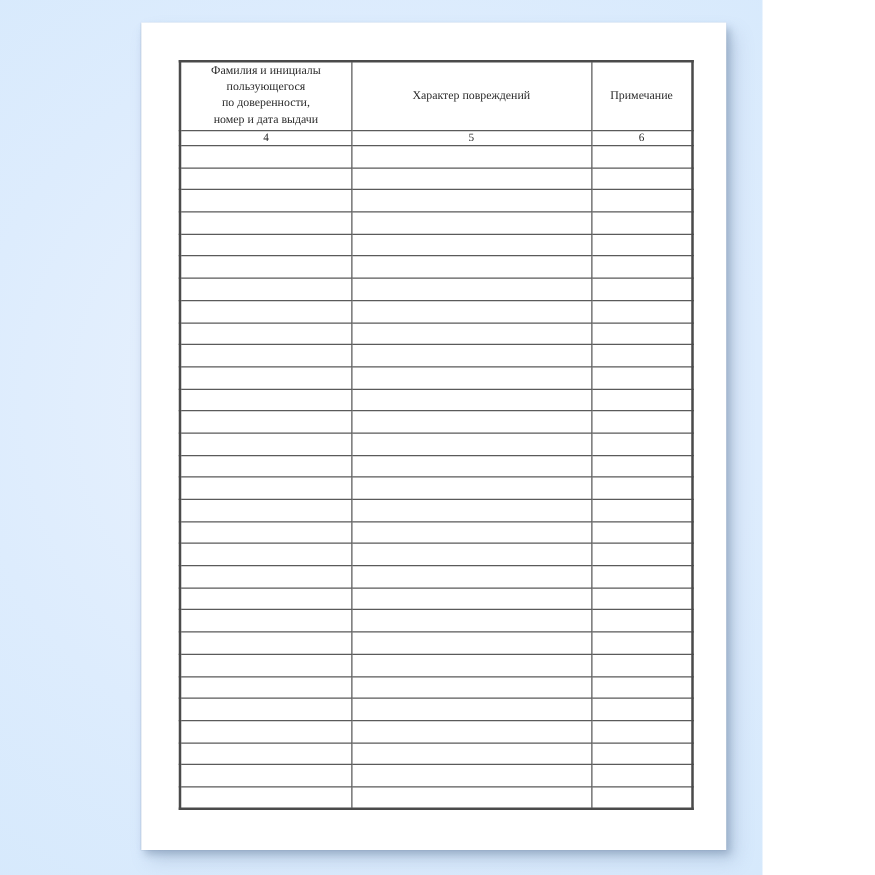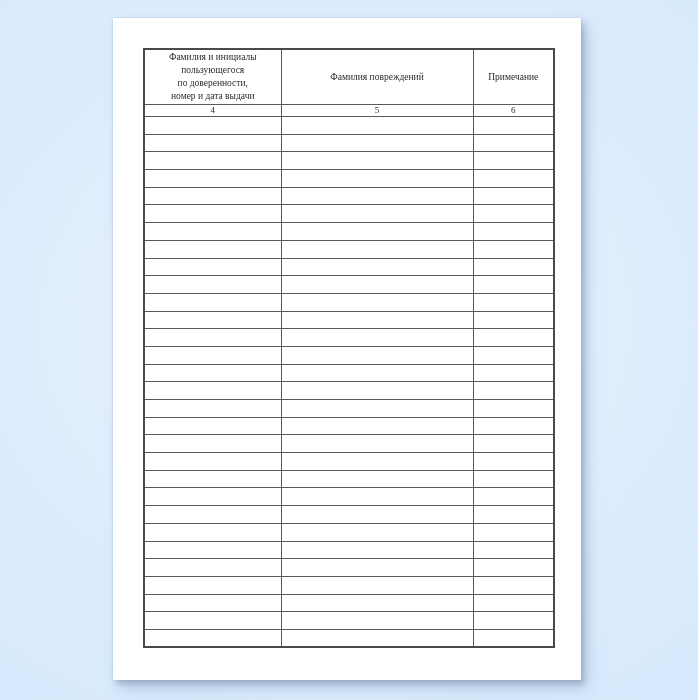--- a/index.html
+++ b/index.html
@@ -5,25 +5,24 @@
   html, body {
     margin: 0;
     padding: 0;
     width: 700px;
     height: 700px;
     overflow: hidden;
     font-family: "Liberation Serif", "DejaVu Serif", serif;
   }
   .bg {
     position: relative;
-    width: 684px;
+    width: 610px;
     height: 700px;
     background: radial-gradient(ellipse 115% 95% at 48% 46%,
                 #ecf3fd 0%, #ddecfd 45%, #cfe6fb 100%);
-    padding-left: 14px;
   }
   .paper {
     position: absolute;
     left: 113px;
     top: 18px;
     width: 468px;
     height: 662px;
     background: #ffffff;
     box-shadow:
       0 0 1px rgba(120, 140, 170, 0.55),
@@ -74,21 +73,21 @@
         <col class="c1">
         <col class="c2">
         <col class="c3">
       </colgroup>
       <thead>
         <tr class="header-row">
           <td>Фамилия и инициалы
 пользующегося
 по доверенности,
 номер и дата выдачи</td>
-          <td>Фамилия повреждений</td>
+          <td>Характер повреждений</td>
           <td>Примечание</td>
         </tr>
         <tr class="number-row">
           <td>4</td>
           <td>5</td>
           <td>6</td>
         </tr>
       </thead>
       <tbody class="body-rows">
           <tr>

